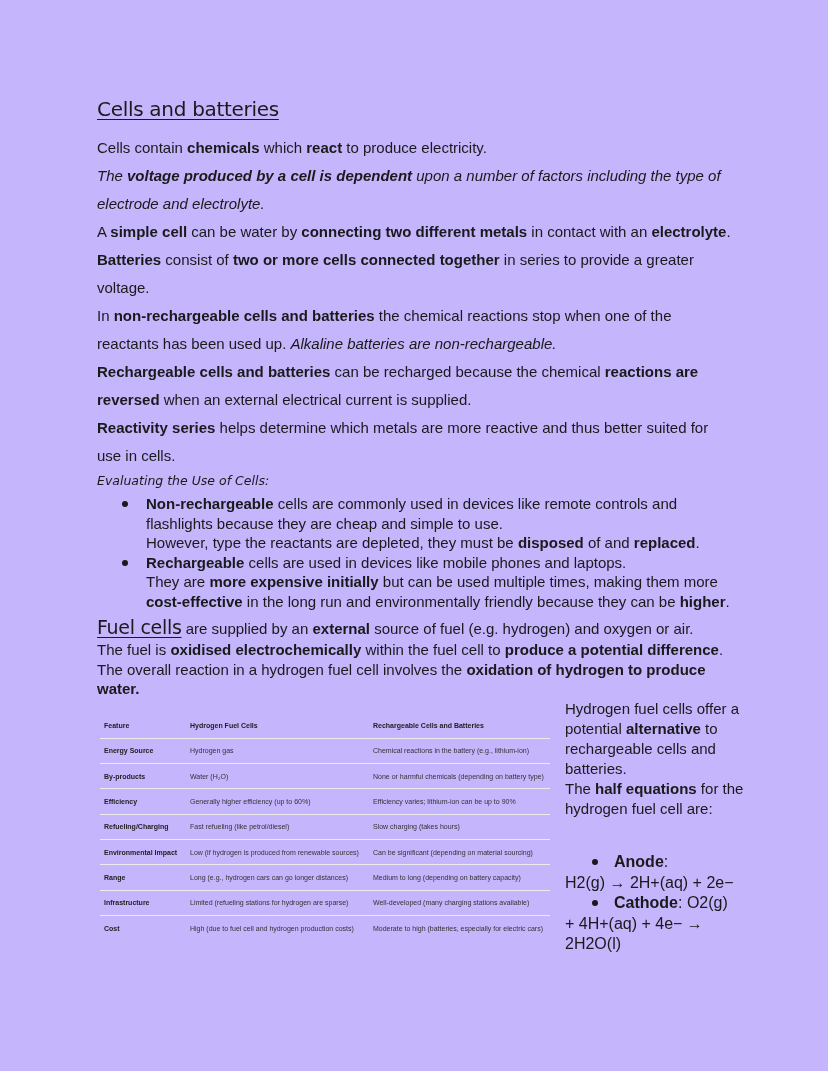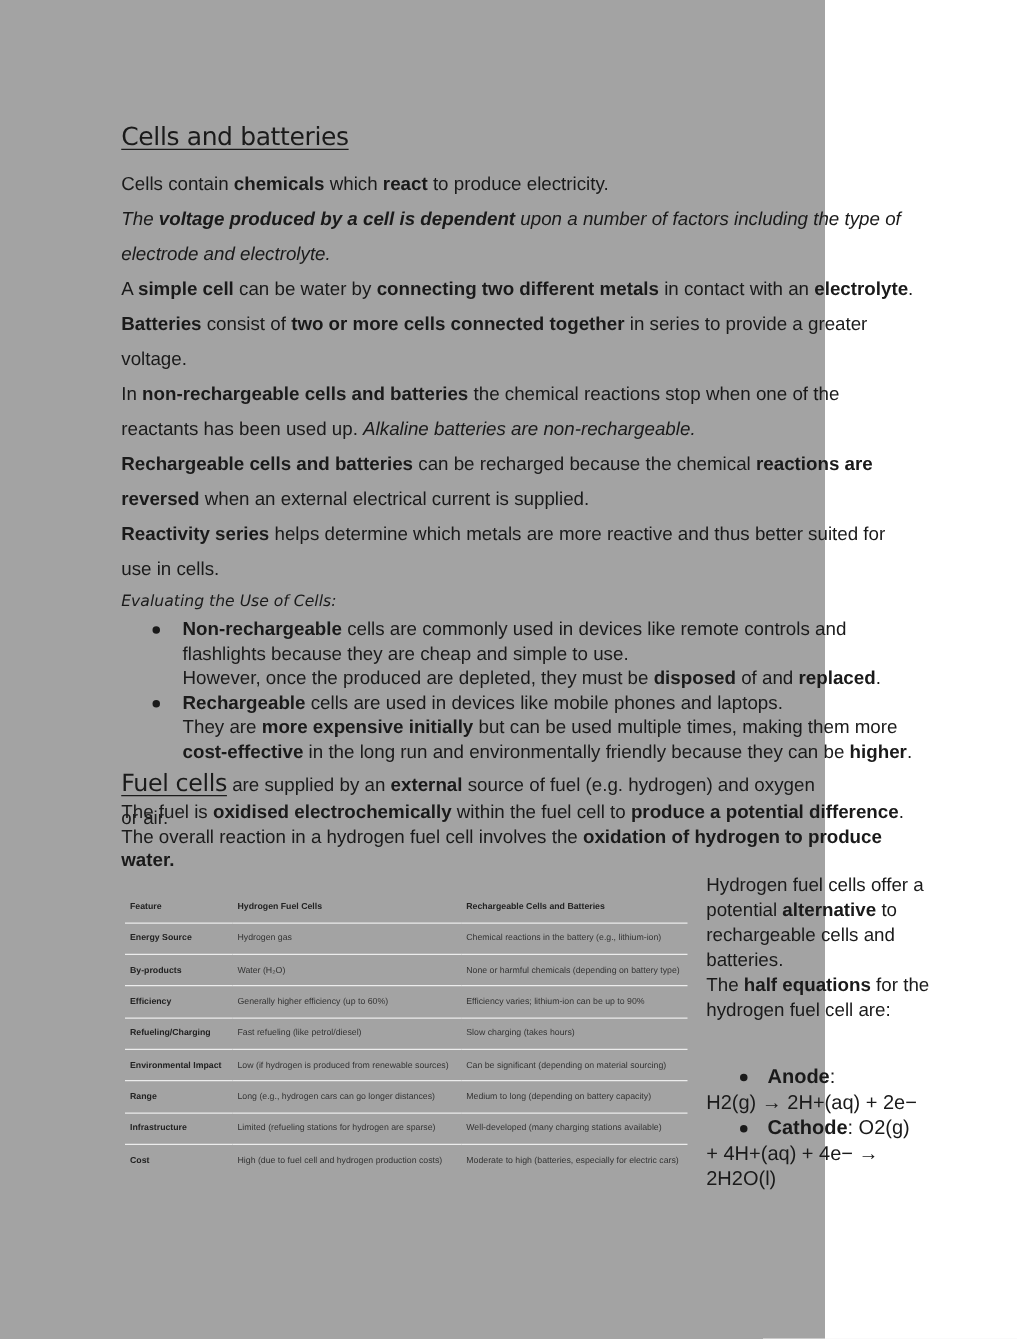--- a/index.html
+++ b/index.html
@@ -1,19 +1,19 @@
 <!DOCTYPE html>
 <html><head>
   <meta charset="utf-8">
   <style>
     * { margin: 0; padding: 0; box-sizing: border-box; }
     html, body { width: 828px; height: 1071px; background: #ffffff; overflow: hidden; }
     body { position: relative; font-family: "Liberation Sans", sans-serif; color: #1a1a1a; }
 
-    .page { position: absolute; left: 0; top: 0; width: 660px; height: 1071px; background: #a3a3a3; }
+    .page { position: absolute; left: 0; top: 0; width: 828px; height: 1071px; background: #c4b5fd; }
 
     .title {
       position: absolute; left: 97px; top: 97px;
       font-family: "DejaVu Sans", sans-serif;
       font-size: 20px; color: #1a1a1a;
       text-decoration: underline; text-underline-offset: 3px; text-decoration-thickness: 1px;
       letter-spacing: -0.3px;
     }
 
     .para {
@@ -107,21 +107,21 @@
   <div class="para" style="top:414px; width:620px;">
     <b>Reactivity series</b><span> helps determine which metals are more reactive and thus better suited for use in cells.</span>
   </div>
 
   <div class="subhead">Evaluating the Use of Cells:</div>
 
   <ul class="bullets">
     <li>
       <span class="dot"></span>
       <b>Non-rechargeable</b><span> cells are commonly used in devices like remote controls and flashlights because they are cheap and simple to use.</span><br>
-      <span>However, once the produced are depleted, they must be </span><b>disposed</b><span> of and </span><b>replaced</b><span>.</span>
+      <span>However, type the reactants are depleted, they must be </span><b>disposed</b><span> of and </span><b>replaced</b><span>.</span>
     </li>
     <li>
       <span class="dot"></span>
       <b>Rechargeable</b><span> cells are used in devices like mobile phones and laptops.</span><br>
       <span>They are </span><b>more expensive initially</b><span> but can be used multiple times, making them more </span><b>cost-effective</b><span> in the long run and environmentally friendly because they can be </span><b>higher</b><span>.</span>
     </li>
   </ul>
 
   <div class="fuel-line1">
     <span class="fuel-heading">Fuel cells</span><span> are supplied by an </span><b>external</b><span> source of fuel (e.g. hydrogen) and oxygen or air.</span>

